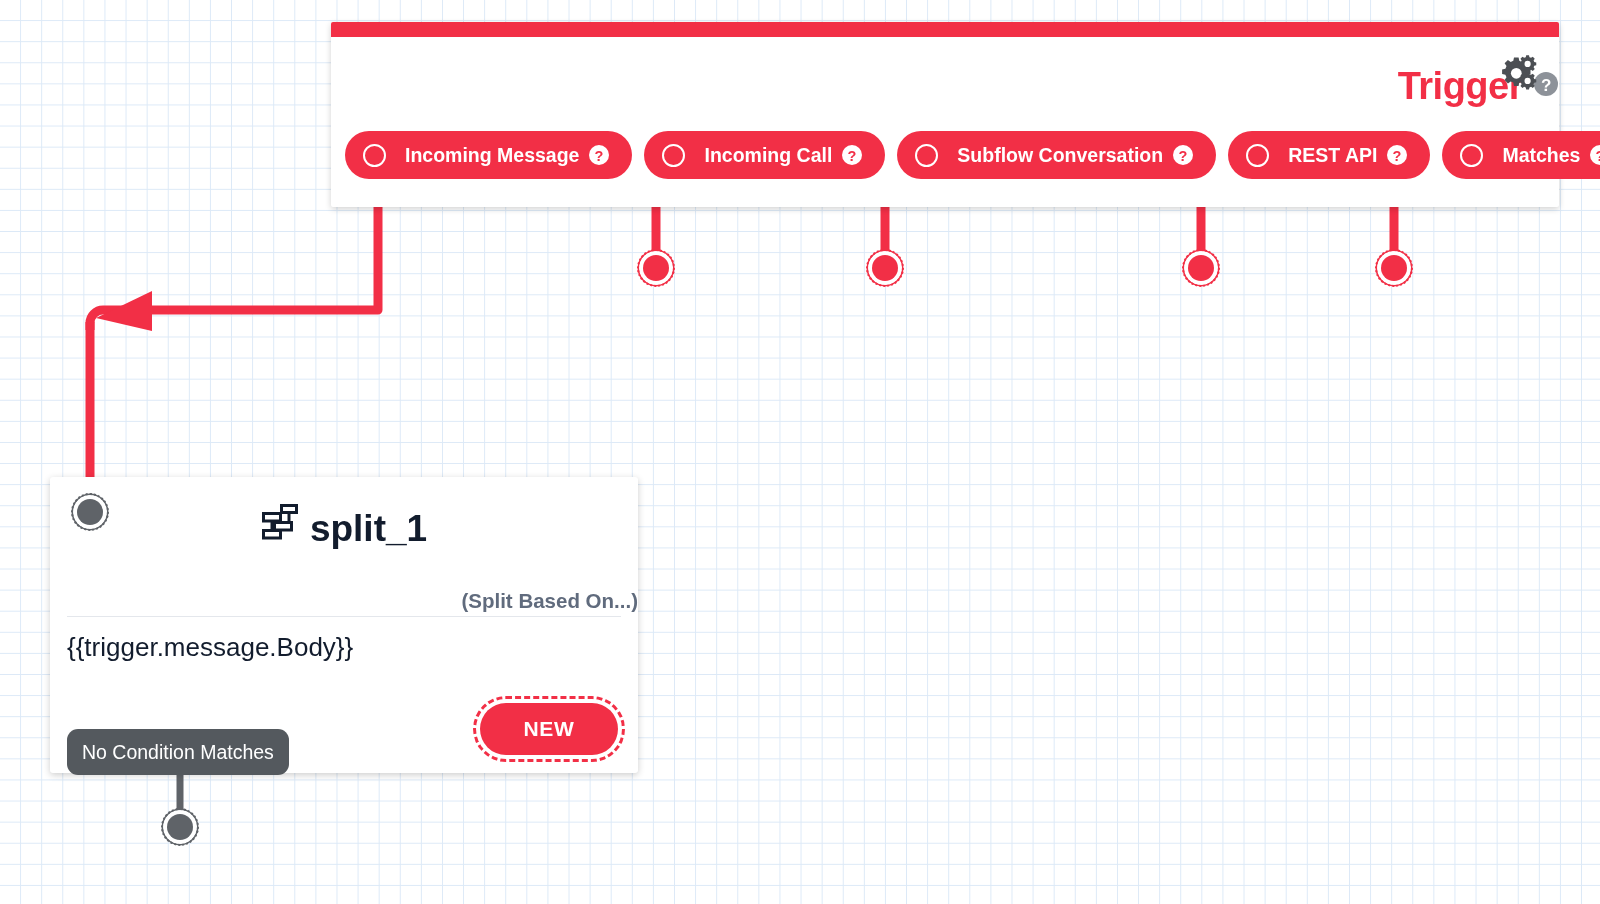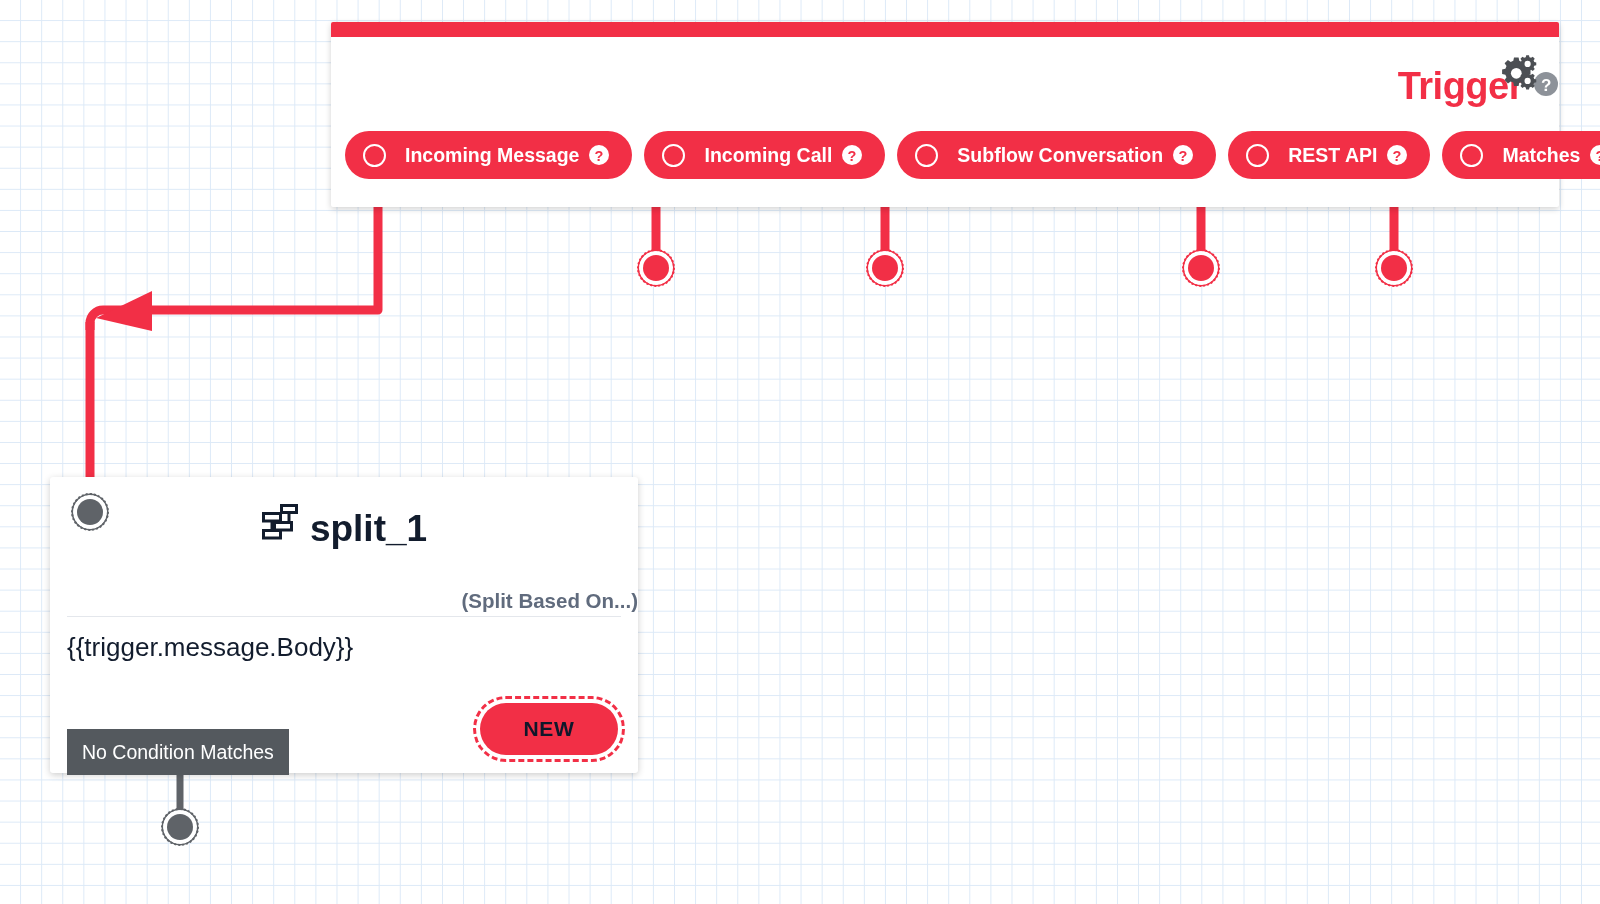--- a/index.html
+++ b/index.html
@@ -189,21 +189,21 @@
   }
   .new-btn {
     position: absolute;
     right: 20px;
     bottom: 18px;
     width: 138px;
     height: 52px;
     background: #f22f46;
     border: none;
     border-radius: 26px;
-    color: #0f172a;
+    color: #ffffff;
     font-size: 21px;
     font-weight: 600;
     letter-spacing: 0.6px;
     font-family: "Liberation Sans", sans-serif;
     cursor: pointer;
     outline: 3px dashed #f22f46;
     outline-offset: 4px;
     padding: 0;
   }
 
@@ -240,21 +240,21 @@
     position: absolute;
     left: 67px;
     top: 729px;
     height: 46px;
     padding: 0 15px;
     display: flex;
     align-items: center;
     background: #54595e;
     color: #ffffff;
     font-size: 19.5px;
-    border-radius: 0;
+    border-radius: 11px;
     white-space: nowrap;
     box-sizing: border-box;
   }
 </style>
 </head>
 <body>
 
 <div id="canvas">
 
   <svg id="wires" viewBox="0 0 1600 904" xmlns="http://www.w3.org/2000/svg">

